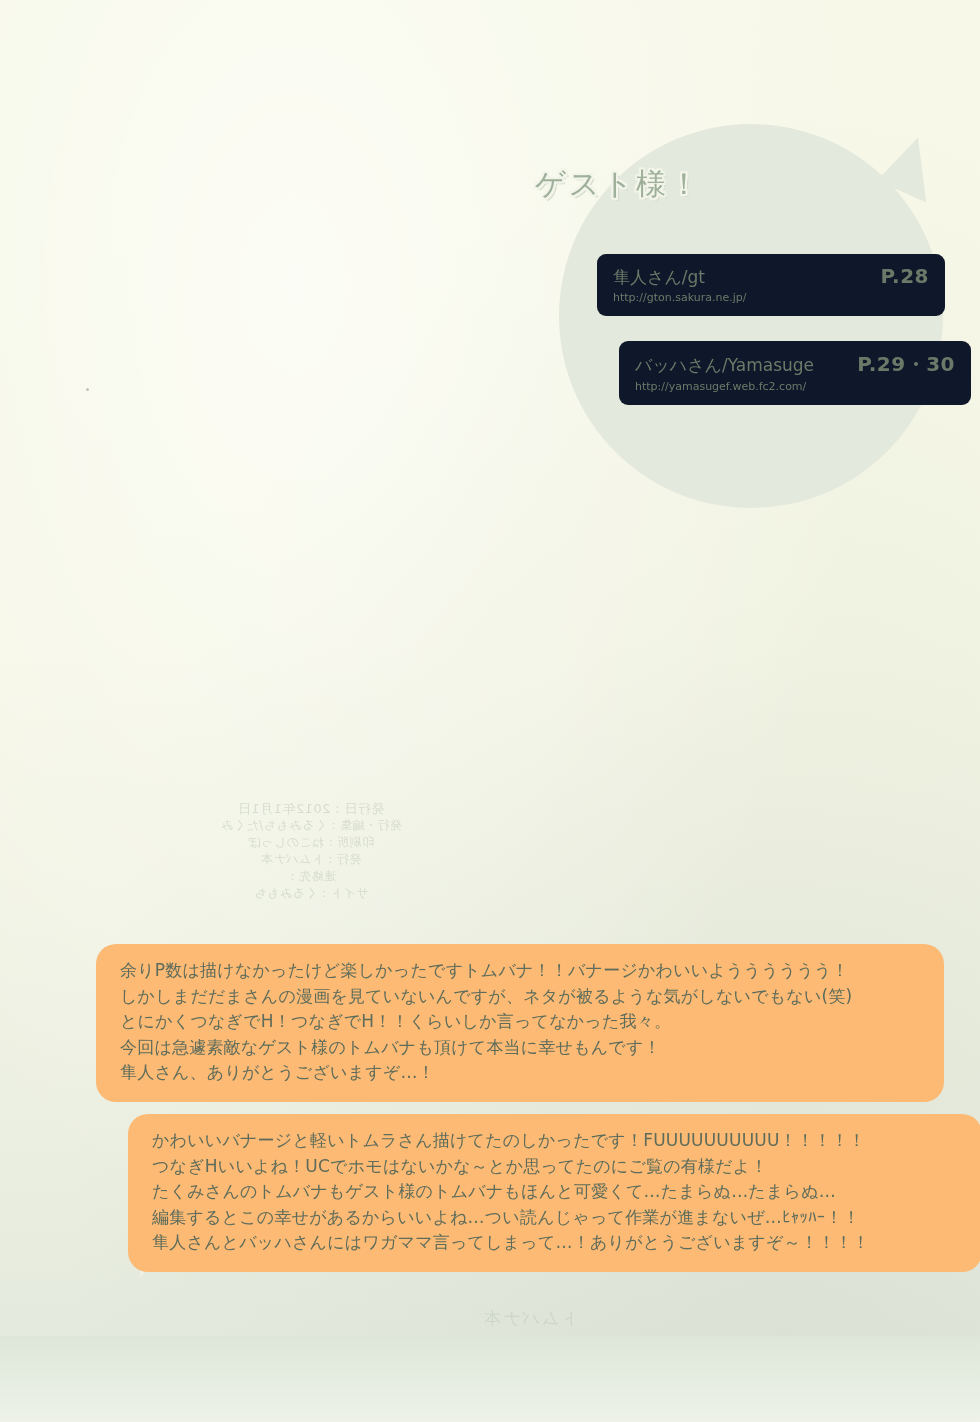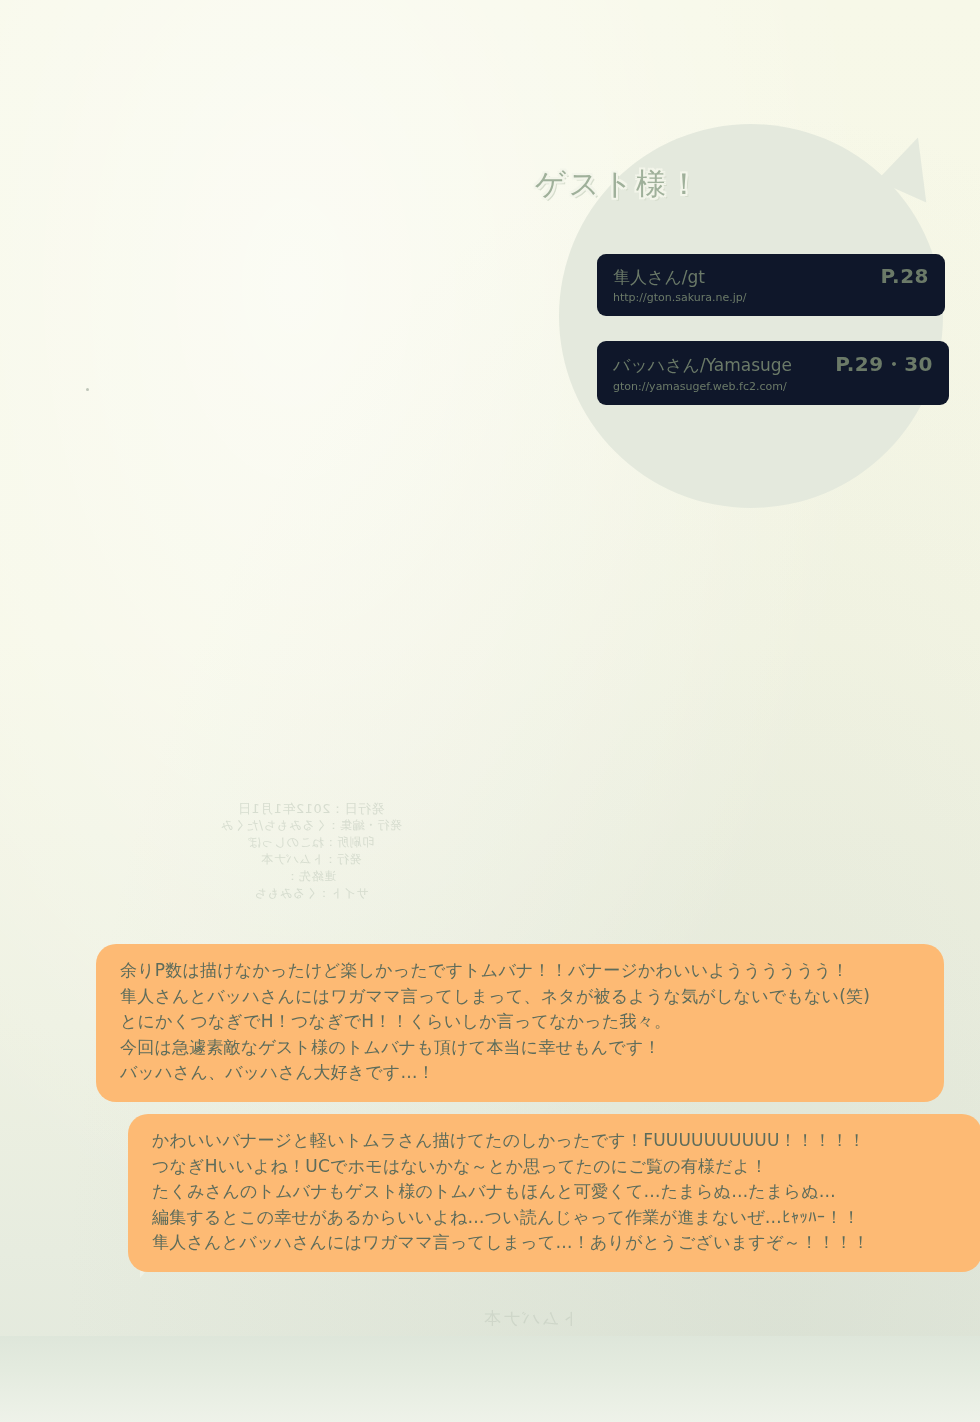--- a/index.html
+++ b/index.html
@@ -128,21 +128,21 @@
     white-space: nowrap;
   }
 
   .guest-card {
     position: absolute;
     background: #0f172a;
     border-radius: 9px;
     padding: 10px 16px 12px 16px;
   }
   .guest-card.one { left: 597px; top: 254px; width: 316px; }
-  .guest-card.two { left: 597px; top: 341px; width: 320px; }
+  .guest-card.two { left: 619px; top: 341px; width: 320px; }
 
   .guest-row {
     display: flex;
     justify-content: space-between;
     align-items: baseline;
   }
   .guest-name {
     font-size: 17px;
     color: #6b7a68;
     white-space: nowrap;
@@ -226,30 +226,30 @@
     <span class="guest-page">P.28</span>
   </div>
   <div class="guest-url">http://gton.sakura.ne.jp/</div>
 </div>
 
 <div class="guest-card two">
   <div class="guest-row">
     <span class="guest-name">バッハさん/Yamasuge</span>
     <span class="guest-page">P.29・30</span>
   </div>
-  <div class="guest-url">gton://yamasugef.web.fc2.com/</div>
+  <div class="guest-url">http://yamasugef.web.fc2.com/</div>
 </div>
 
 <div class="tail-c1"></div>
 <div class="comment-bubble c1">
   <p>余りP数は描けなかったけど楽しかったですトムバナ！！バナージかわいいようううううう！</p>
-  <p>隼人さんとバッハさんにはワガママ言ってしまって、ネタが被るような気がしないでもない(笑)</p>
+  <p>しかしまだだまさんの漫画を見ていないんですが、ネタが被るような気がしないでもない(笑)</p>
   <p>とにかくつなぎでH！つなぎでH！！くらいしか言ってなかった我々。</p>
   <p>今回は急遽素敵なゲスト様のトムバナも頂けて本当に幸せもんです！</p>
-  <p>バッハさん、バッハさん大好きです…！</p>
+  <p>隼人さん、ありがとうございますぞ…！</p>
 </div>
 
 <div class="tail-c2"></div>
 <div class="comment-bubble c2">
   <p>かわいいバナージと軽いトムラさん描けてたのしかったです！FUUUUUUUUUU！！！！！</p>
   <p>つなぎHいいよね！UCでホモはないかな～とか思ってたのにご覧の有様だよ！</p>
   <p>たくみさんのトムバナもゲスト様のトムバナもほんと可愛くて…たまらぬ…たまらぬ…</p>
   <p>編集するとこの幸せがあるからいいよね…つい読んじゃって作業が進まないぜ…ﾋｬｯﾊｰ！！</p>
   <p>隼人さんとバッハさんにはワガママ言ってしまって…！ありがとうございますぞ～！！！！</p>
 </div>

